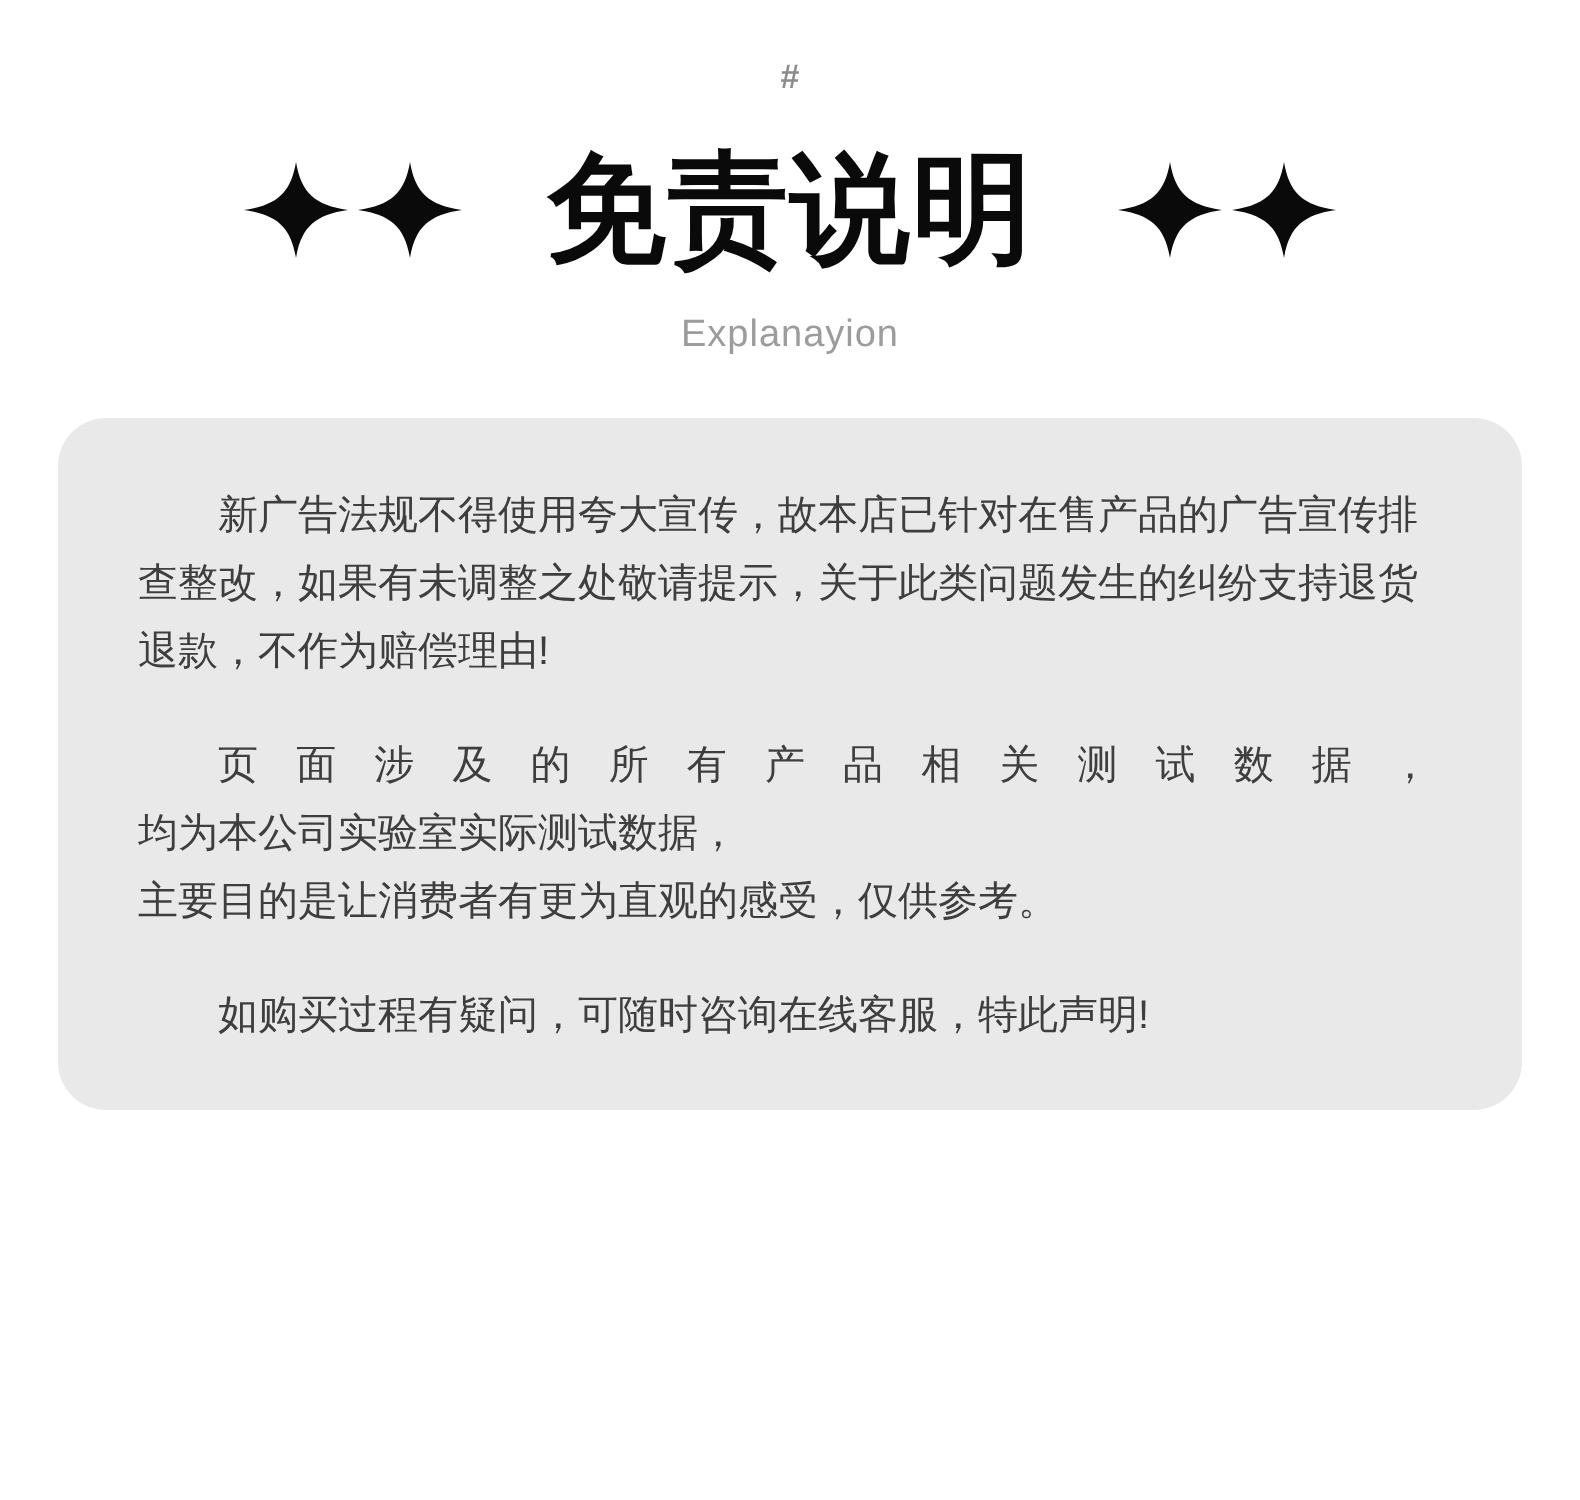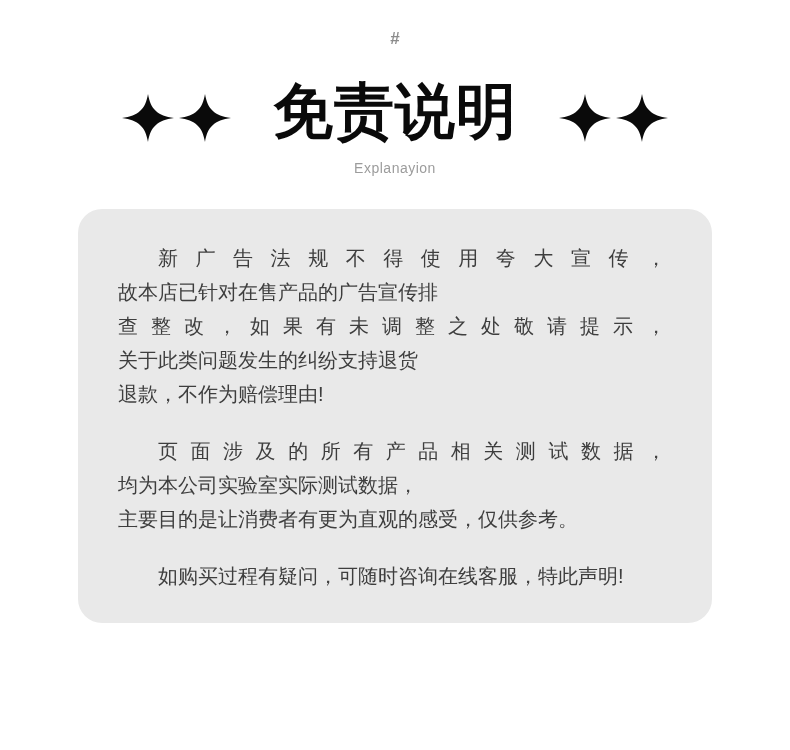--- a/index.html
+++ b/index.html
@@ -20,21 +20,21 @@
   }
   .hash {
     padding-top: 28px;
     font-size: 17px;
     line-height: 22px;
     color: #8c8c8c;
     font-weight: bold;
   }
   .title-row {
     display: flex;
-    align-items: flex-end;
+    align-items: center;
     justify-content: center;
     gap: 42px;
     margin-top: 18px;
     height: 74px;
   }
   .star-pair {
     display: flex;
     align-items: center;
     gap: 5px;
   }
@@ -45,28 +45,28 @@
     margin: 0;
     font-size: 60px;
     line-height: 1;
     font-weight: 900;
     color: #0a0a0a;
     letter-spacing: 1px;
     white-space: nowrap;
   }
   .subtitle {
     margin-top: 15px;
-    font-size: 14px;
+    font-size: 19px;
     line-height: 22px;
     color: #9c9c9c;
     letter-spacing: 0.5px;
   }
   .card {
     box-sizing: border-box;
-    width: 634px;
+    width: 732px;
     margin: 30px auto 0 auto;
     background: #e9e9e9;
     border-radius: 24px;
     padding: 32px 46px 30px 40px;
   }
   .card p {
     margin: 0 0 23px 0;
     font-size: 20px;
     line-height: 34px;
     color: #3e3e3e;

